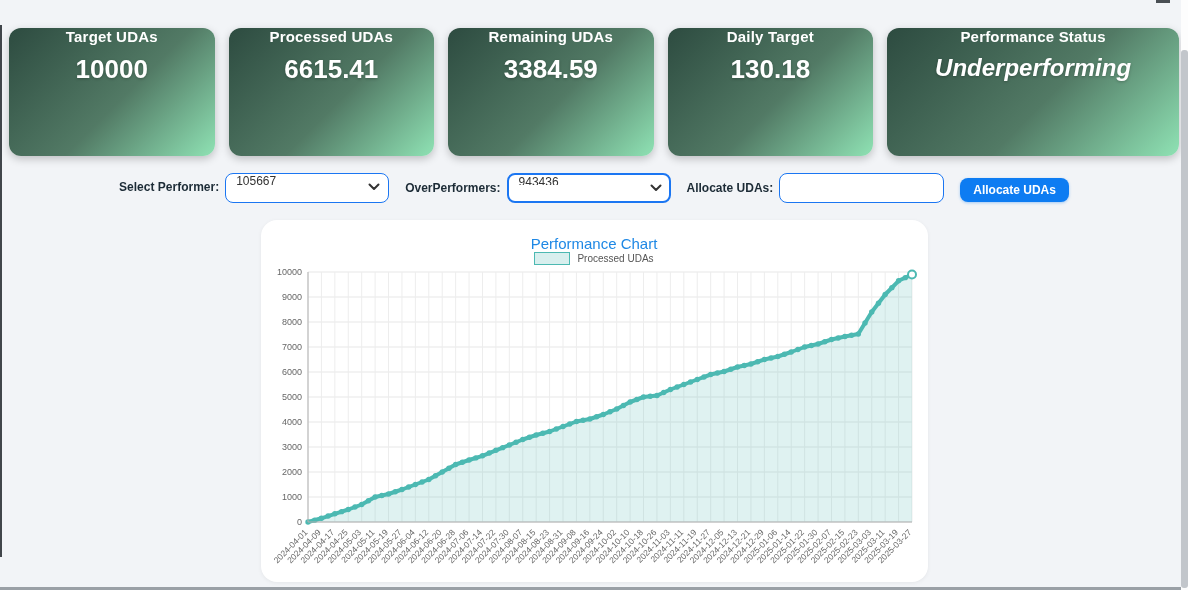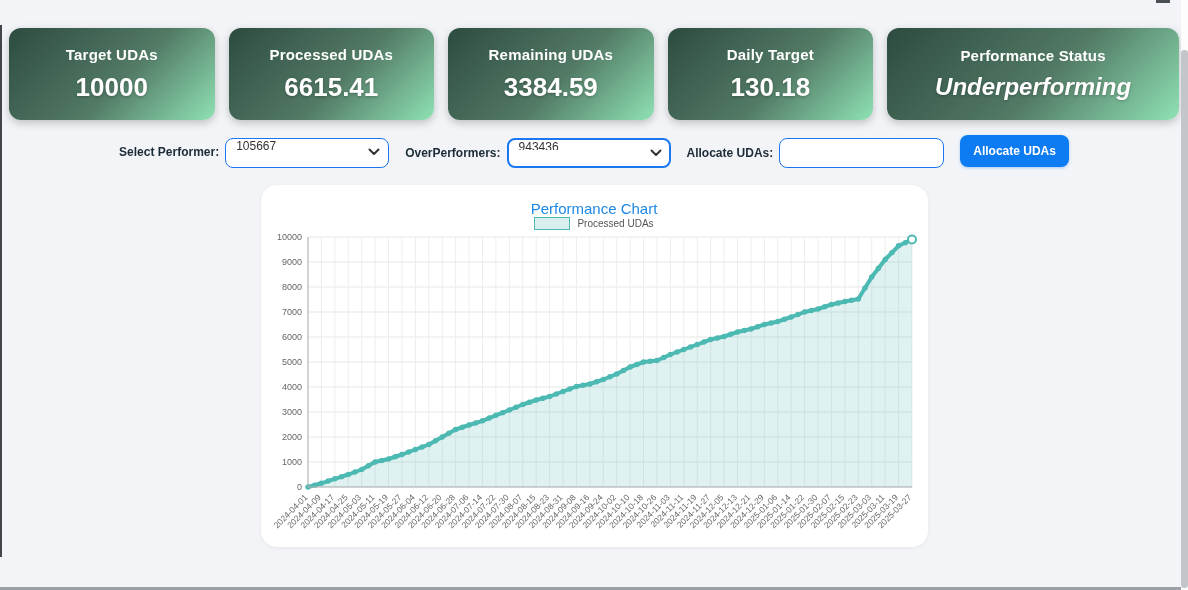--- a/index.html
+++ b/index.html
@@ -6,24 +6,24 @@
   html,body { width:1188px; height:590px; overflow:hidden; }
   body {
     position:relative;
     background:#f2f4f7;
     font-family:"Liberation Sans", sans-serif;
   }
 
   
   .cards-row { display:flex; gap:14px; padding:28px 9px 0 9px; }
   .stat-card {
-    flex:1; height:92px; border-radius:12px;
+    flex:1; height:128px; border-radius:12px;
     background:linear-gradient(135deg,#2d4b40 0%, #527a65 55%, #8fe2b4 100%);
     color:#fff; display:flex; flex-direction:column;
-    align-items:center; justify-content:center; gap:9px;
+    align-items:center; gap:9px;
     box-shadow:0 3px 8px rgba(0,0,0,0.22);
   }
   .stat-card.wide { flex:1.42; }
   .stat-label { font-size:15px; font-weight:600; letter-spacing:.2px; }
   .stat-value { font-size:26px; font-weight:800; text-shadow:0 1px 3px rgba(0,0,0,0.25); }
   .stat-card.wide .stat-value { font-size:24px;font-style:italic; }
 
   
   .controls-row { display:flex; justify-content:center; align-items:flex-end; gap:16px; margin-top:15px; }
   .control-group { display:flex; align-items:center; gap:6px; }
@@ -36,21 +36,21 @@
     background:#fff; border:1.5px solid #1b76f2; border-radius:8px; outline:none;
   }
   select.ctrl.focused { border-width:2.5px; }
   .chevron { position:absolute; right:9px; top:50%; transform:translateY(-50%); pointer-events:none; line-height:0; }
   input.ctrl {
     width:165px; height:30px; padding:0 10px;
     font-family:"Liberation Sans",sans-serif; font-size:12px; color:#333;
     background:#fff; border:1.5px solid #1b76f2; border-radius:8px; outline:none;
   }
   .btn-primary {
-    height:32px; padding:0 13px; margin-bottom:1px;
+    height:24px; padding:0 13px; margin-bottom:1px;
     background:#0d7cf2; color:#fff; font-family:"Liberation Sans",sans-serif;
     font-size:12px; font-weight:700; border:none; border-radius:8px; cursor:pointer;
     box-shadow:0 1px 3px rgba(13,124,242,0.35);
   }
 
   
   .chart-card {
     width:667px; margin:17px auto 0 auto; padding:15px 0 8px 0;
     background:#fff; border-radius:16px;
     box-shadow:0 1px 4px rgba(0,0,0,0.06);

